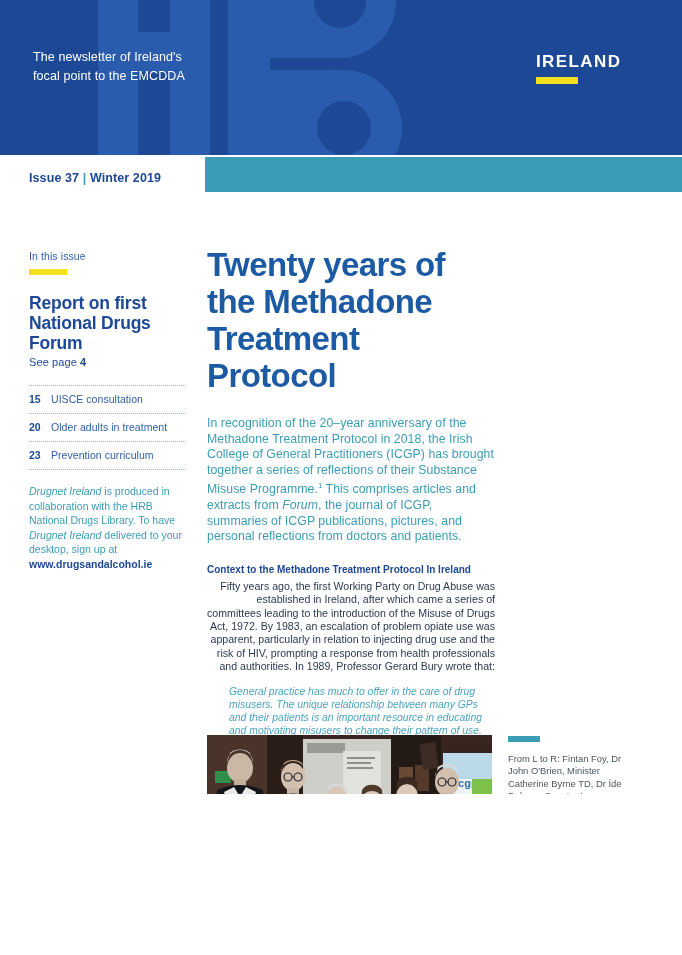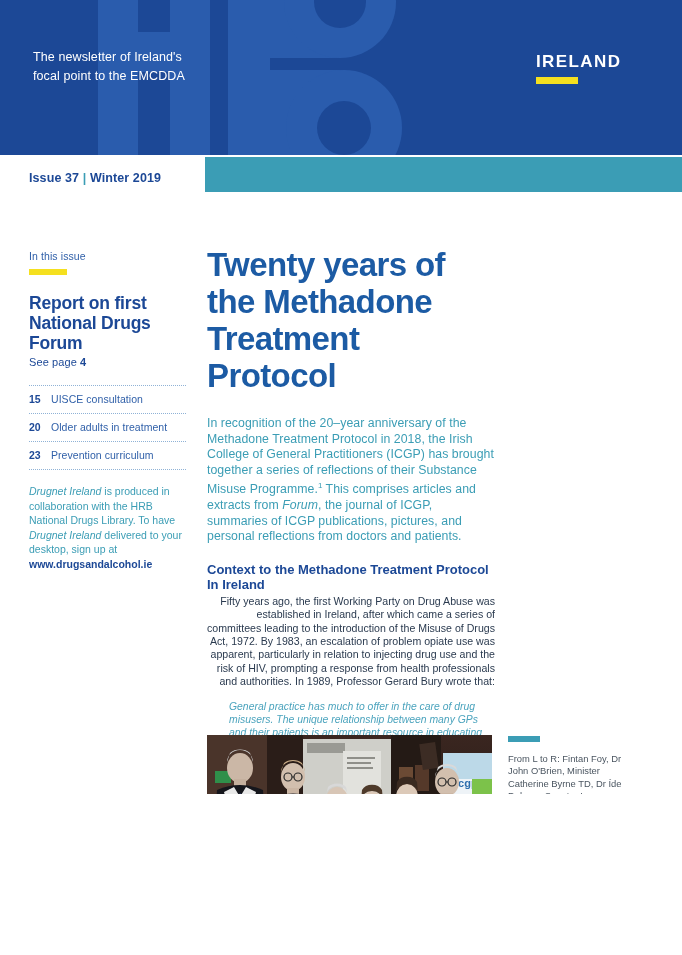--- a/index.html
+++ b/index.html
@@ -210,21 +210,21 @@
     font-size: 12.3px;
     line-height: 15.6px;
     letter-spacing: 0.05px;
   }
   .lede i { font-style: italic; }
   .lede sup { font-size: 8px; vertical-align: super; }
 
   .section-head {
     margin-top: 17px;
     color: #1c4896;
-    font-size: 13px;
+    font-size: 10px;
     line-height: 15px;
     font-weight: bold;
   }
   .body-text {
     margin-top: 3px;
     color: #2a3a4f;
     font-size: 10.6px;
     line-height: 13.4px;
     letter-spacing: 0.01px;
     text-align: right;

